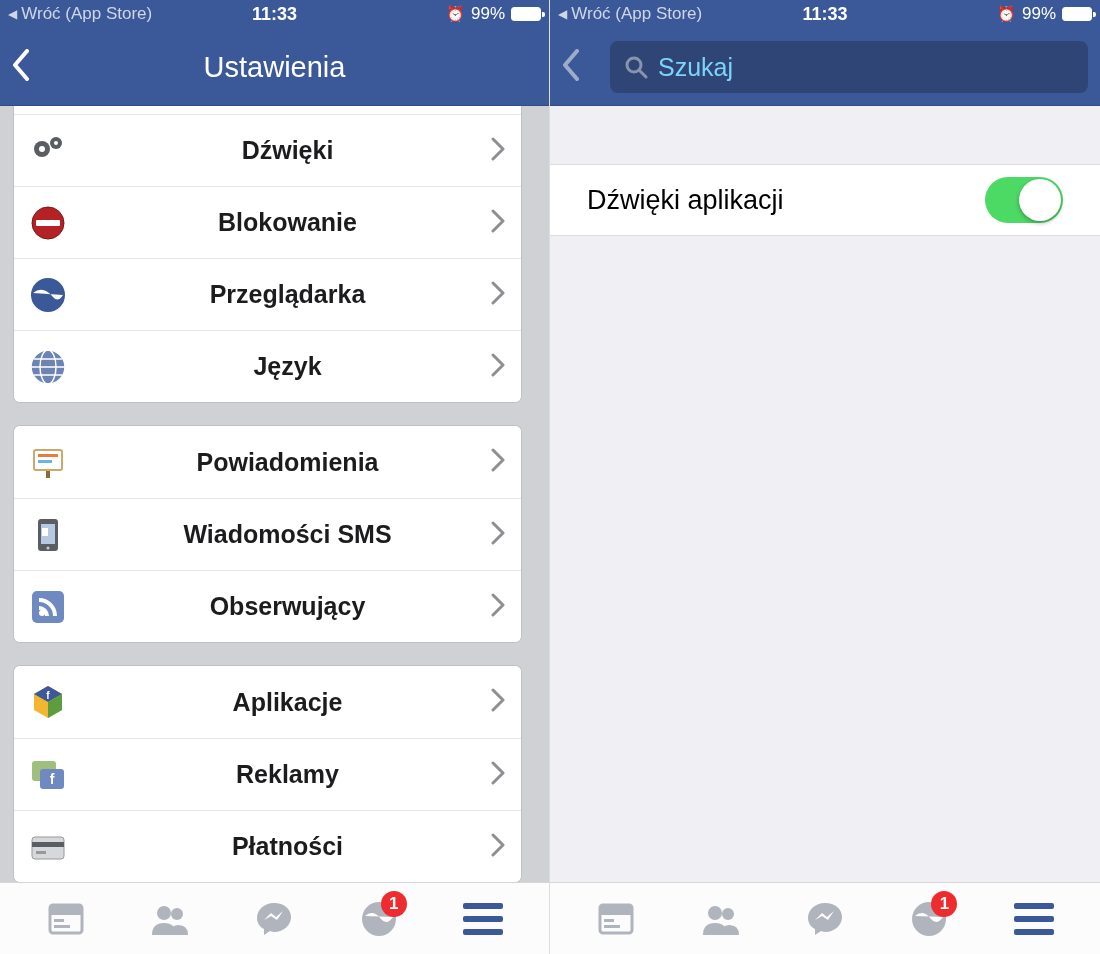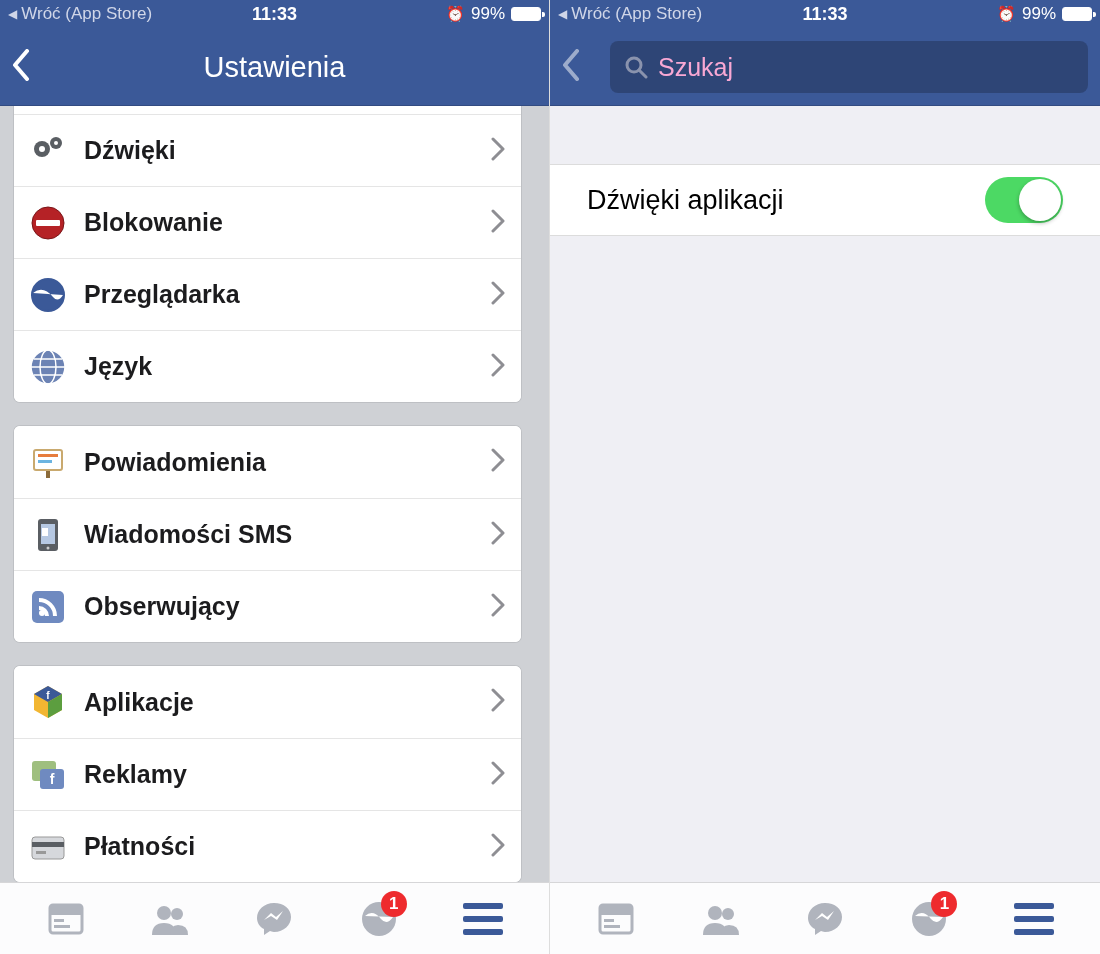--- a/index.html
+++ b/index.html
@@ -113,39 +113,40 @@
     height: 52px;
     background: rgba(0,0,0,0.22);
     border-radius: 8px;
     display: flex;
     align-items: center;
     padding: 0 14px;
     margin-left: 8px;
   }
   .nav-bar .search-wrap svg { width: 24px; height: 24px; margin-right: 10px; }
   .nav-bar .search-wrap .placeholder {
-    color: #f9a8d4;
+    color: #7dd3fc;
     font-size: 25px;
     font-weight: 400;
   }
 
   
   .content {
     flex: 1;
     overflow: hidden;
     background: #cfd1d5;
   }
   .content.right-content { background: #efeff4; }
 
   .group {
     background: #fff;
     margin: 0 28px 24px 14px;
     border-radius: 6px;
     box-shadow: 0 0 0 1px rgba(0,0,0,0.08);
     overflow: hidden;
+    text-align: center;
   }
   .group.first-peek { margin-top: -8px; }
   .row {
     display: flex;
     align-items: center;
     min-height: 72px;
     padding: 0 16px 0 12px;
     border-top: 1px solid #e5e5e5;
     background: #fff;
   }

